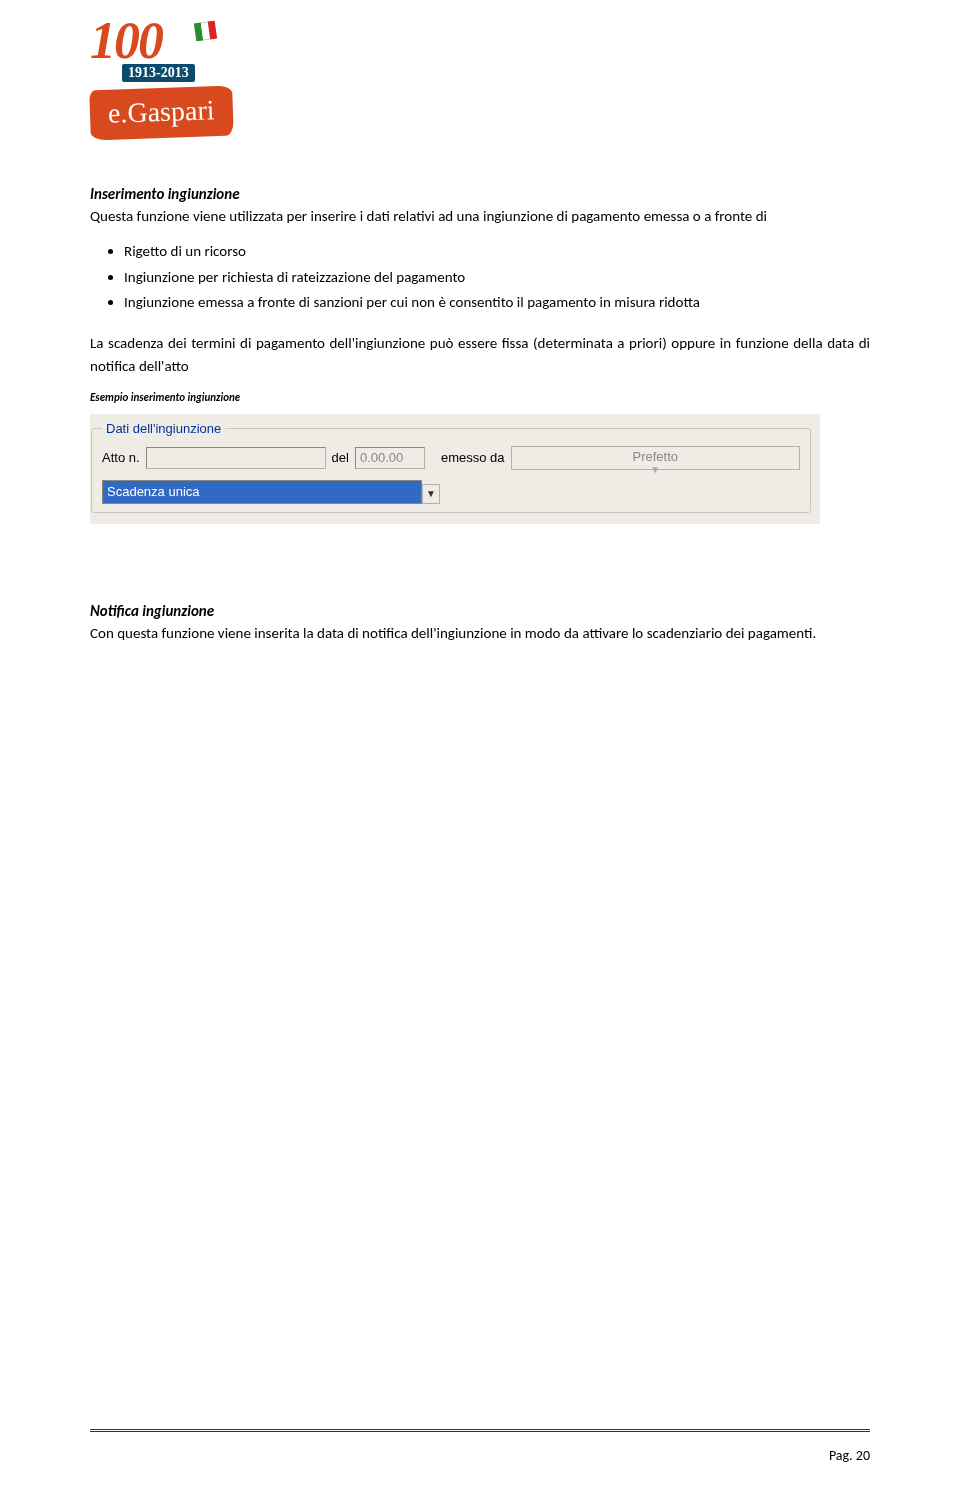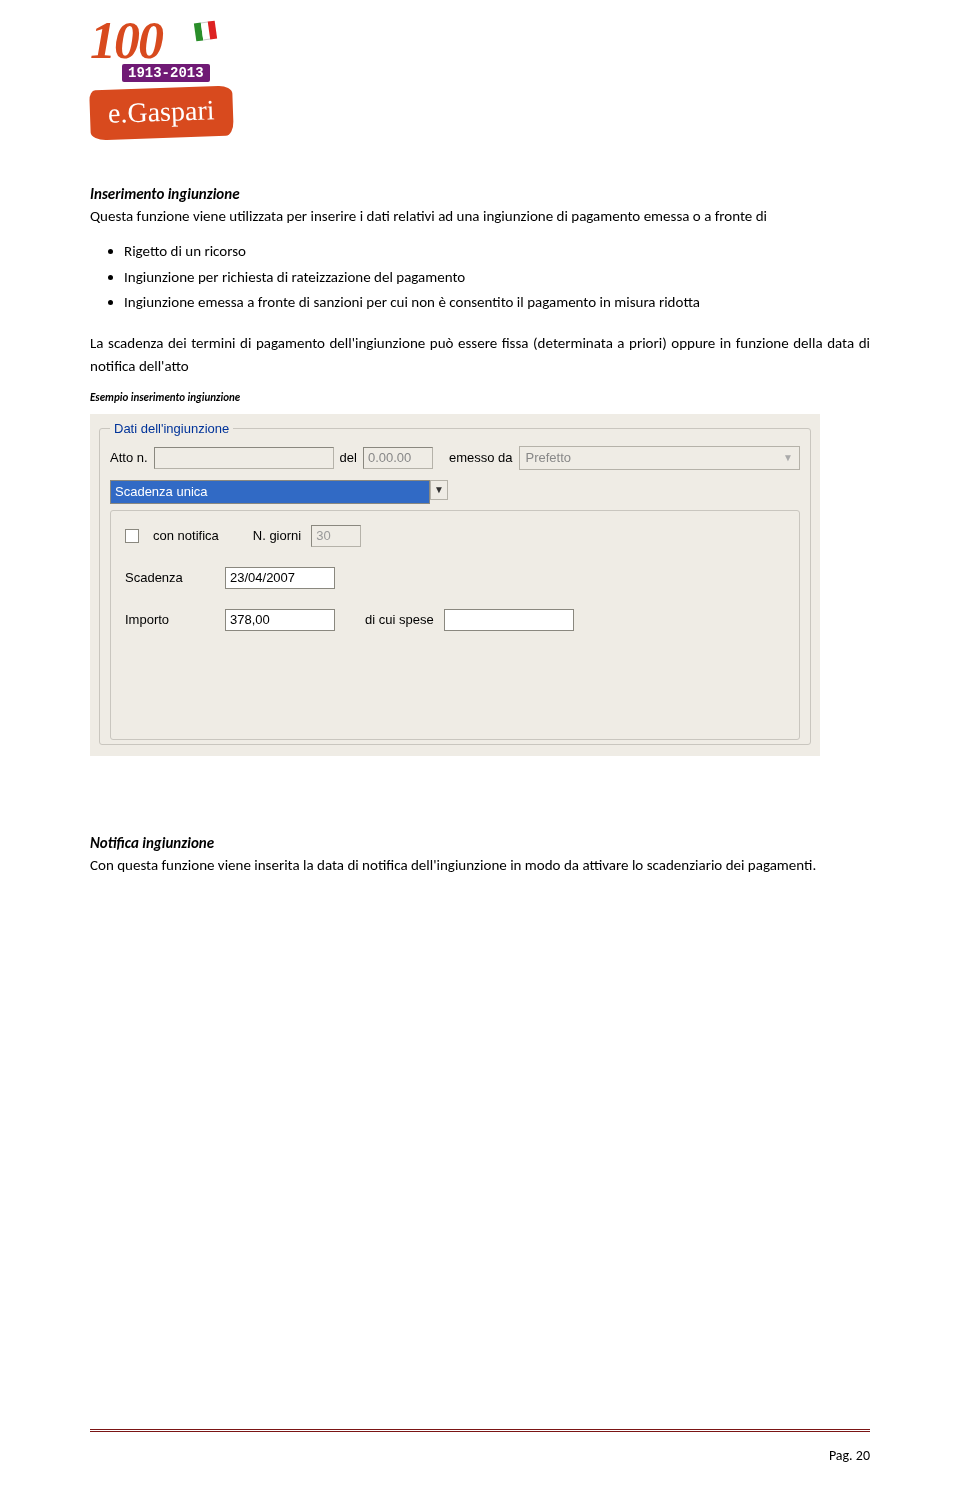--- a/index.html
+++ b/index.html
@@ -36,23 +36,23 @@
     top: 2px;
     left: 105px;
     display: flex;
     transform: rotate(-8deg);
   }
   .logo-flag span { width: 7px; height: 18px; display:block; }
   .fg { background:#2a8e2a; }
   .fw { background:#fff; border-top:1px solid #ccc; border-bottom:1px solid #ccc;}
   .fr { background:#d22; }
   .logo-years {
-    background:#701a75;
+    background:#0c4a6e;
     color:#fff;
-    font-family: Liberation Mono, monospace;
+    font-family: Liberation Serif, serif;
     font-size:14px;
     font-weight:bold;
     padding:1px 6px;
     display:inline-block;
     border-radius:2px;
     margin-top:-4px;
     margin-left:32px;
   }
   .logo-brush {
     background:#d84a1e;
@@ -97,21 +97,21 @@
     margin-top: 8px;
     background: #efece5;
     border: 1px solid #efece5;
     width: 730px;
     font-family: Tahoma, Arial, sans-serif;
     font-size: 13px;
   }
   fieldset.grp {
     border: 1px solid #c9c6bf;
     border-radius: 3px;
-    margin: 6px 8px 10px 8px;
+    margin: 6px 8px 10px 0;
     padding: 10px 10px 4px 10px;
     background: #efece5;
   }
   fieldset.grp legend {
     color: #003399;
     font-size: 13px;
     padding: 0 4px;
   }
   .row1 {
     display: flex;
@@ -147,29 +147,29 @@
     justify-content:space-between;
   }
   .sel-btn {
     width:18px; height:20px;
     background:#efece5;
     border:1px solid #b5b2a9;
     display:flex; align-items:center; justify-content:center;
     color:#333;
     font-size:10px;
   }
-  .sel-wrap { display:flex; margin:0 0 4px 0;}
+  .sel-wrap { display:flex; margin:0 0 4px 0;align-items:flex-end;}
   .sel-dis {
     background:#efece5;
     border:1px solid #b5b2a9;
     height:24px;
     width:200px;
     color:#888;
     padding:2px 6px;
-    display:flex; align-items:center; justify-content:space-between;
+    display:flex; align-items:center; justify-content:space-between;flex-direction:column;
   }
   .inner-box {
     border:1px solid #c9c6bf;
     border-radius:3px;
     background:#efece5;
     padding:14px 14px 18px 14px;
     margin-top:6px;
     height: 230px;
   }
   .frow {
@@ -244,38 +244,20 @@
         </div>
       </div>
 
       <div class="sel-wrap">
         <div class="sel-blue">
           <span>Scadenza unica</span>
         </div>
         <div class="sel-btn">▼</div>
       </div>
 
-      <div class="inner-box">
-        <div class="frow">
-          <span class="chk"></span>
-          <span class="lbl">con notifica</span>
-          <span class="lbl" style="margin-left:24px">N. giorni</span>
-          <span class="txt-dis" style="width:50px;color:#999">30</span>
-        </div>
-        <div class="frow">
-          <span class="lbl" style="width:90px">Scadenza</span>
-          <span class="txt" style="width:110px">23/04/2007</span>
-        </div>
-        <div class="frow">
-          <span class="lbl" style="width:90px">Importo</span>
-          <span class="txt" style="width:110px">378,00</span>
-          <span class="lbl" style="margin-left:20px">di cui spese</span>
-          <span class="txt" style="width:130px"></span>
-        </div>
-      </div>
     </fieldset>
   </div>
 
   <div style="height:60px"></div>
 
   <h2 class="section">Notifica ingiunzione</h2>
   <p class="body">Con questa funzione viene inserita la data di notifica dell'ingiunzione in modo da attivare lo scadenziario dei pagamenti.</p>
 
 </div>
 

